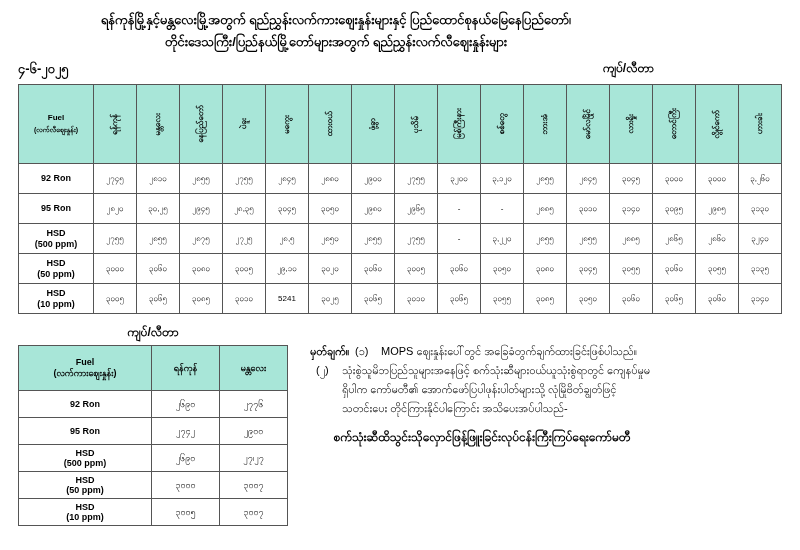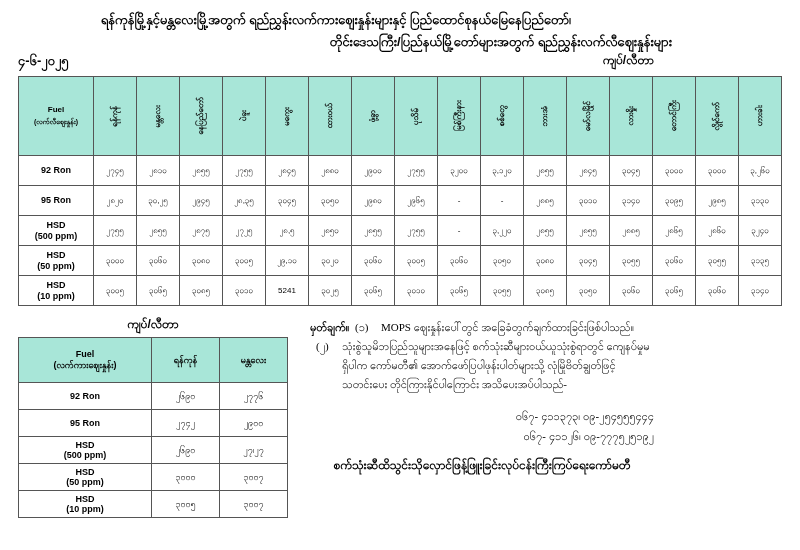--- a/index.html
+++ b/index.html
@@ -29,26 +29,26 @@
   .header .line1 {
     font-size: 13px;
     font-weight: bold;
     line-height: 20px;
   }
   .header .line2 {
     font-size: 13px;
     font-weight: bold;
     line-height: 20px;
     margin-top: 2px;
-    text-align: right;
   }
 
   .meta-row {
     position: relative;
     height: 20px;
+    margin-top: 8px;
     padding: 0 18px;
   }
   .meta-row .date {
     position: absolute;
     left: 18px;
     top: 0;
     font-size: 13px;
     font-weight: bold;
   }
   .meta-row .unit {
@@ -168,22 +168,21 @@
     margin-right: 6px;
   }
   .note-num {
     width: 26px;
     flex: none;
   }
   .note-text {
     flex: 1;
   }
   .note-block {
-    margin-top: 2px;
-    font-family: Liberation Serif, serif;
+    margin-top: 18px;
   }
   .phones {
     text-align: right;
     margin-top: 12px;
     font-size: 11px;
     line-height: 20px;
   }
   .signature {
     text-align: center;
     margin-top: 10px;
@@ -414,21 +413,17 @@
             <div class="note-label" style="visibility: visible;">မှတ်ချက်။</div>
             <div class="note-num">(၁)</div>
             <div class="note-text">MOPS ဈေးနှုန်းပေါ်တွင် အခြေခံတွက်ချက်ထားခြင်းဖြစ်ပါသည်။</div>
           </div>
           <div class="note-row">
             <div class="note-label" style="visibility: hidden;"></div>
             <div class="note-num">(၂)</div>
             <div class="note-text">သုံးစွဲသူမိဘပြည်သူများအနေဖြင့် စက်သုံးဆီများဝယ်ယူသုံးစွဲရာတွင် ကျေနပ်မှုမရှိပါက ကော်မတီ၏ အောက်ဖော်ပြပါဖုန်းပါတ်များသို့ လုံမြိုဗိတ်ချွတ်ဖြင့် သတင်းပေး တိုင်ကြားနိုင်ပါကြောင်း အသိပေးအပ်ပါသည်-</div>
           </div>
         </div>
-      <div class="phones">
-          <div>၀၆၇- ၄၁၁၃၇၃၊ ၀၉-၂၅၄၅၅၅၄၄၄</div>
-          <div>၀၆၇- ၄၁၁၂၆၊ ၀၉-၇၇၇၅၂၅၁၉၂</div>
-        </div>
       <div class="signature">စက်သုံးဆီထိသွင်းသိုလှောင်ဖြန့်ဖြူးခြင်းလုပ်ငန်းကြီးကြပ်ရေးကော်မတီ</div>
     </div>
   </div>
 
 </div>
 
 </body></html>

